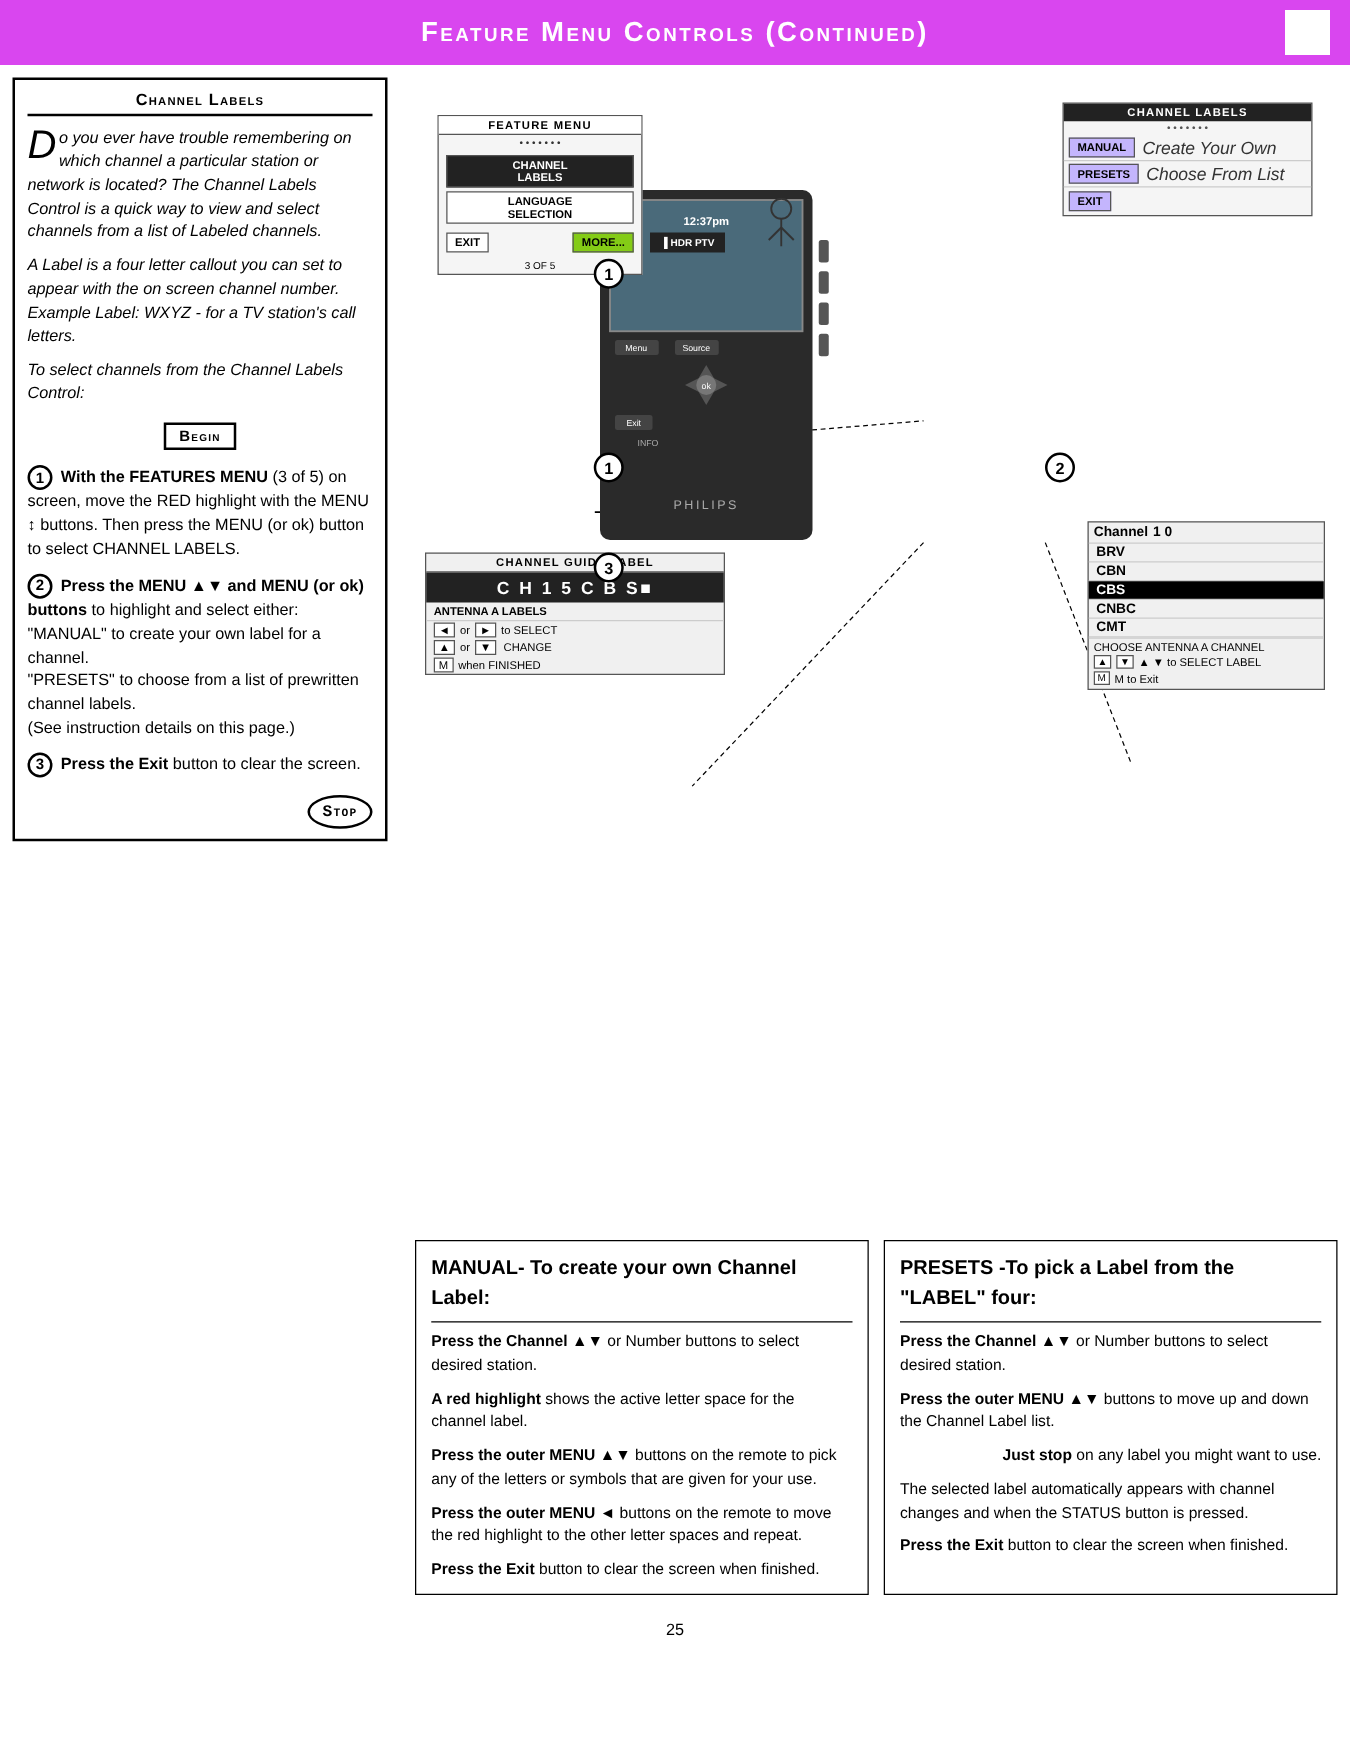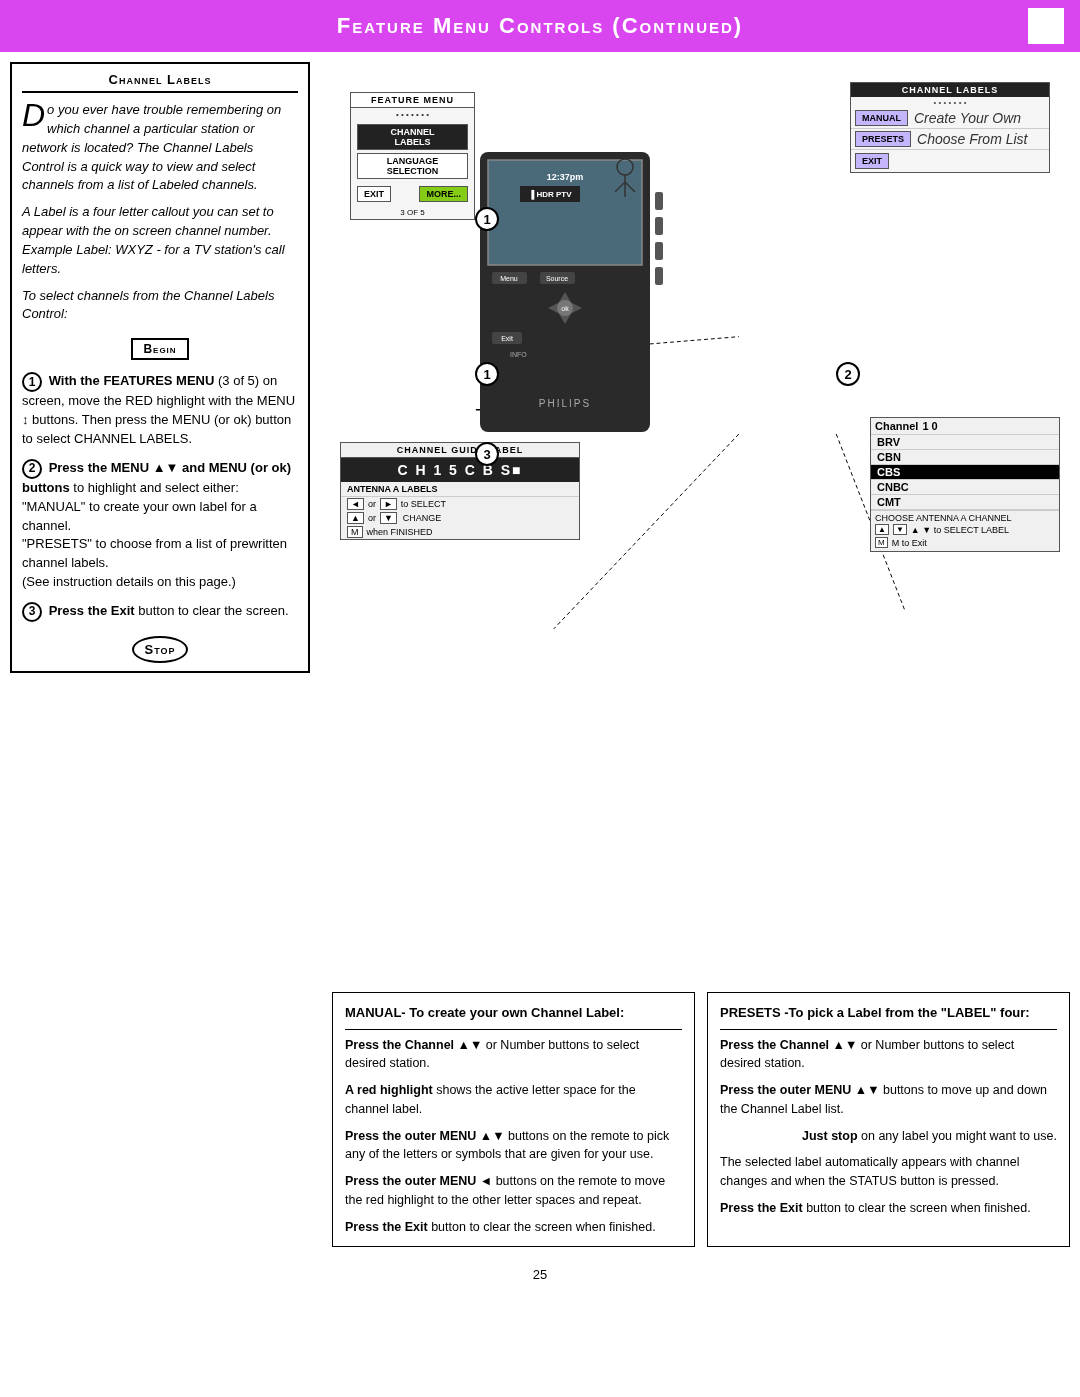--- a/index.html
+++ b/index.html
@@ -116,37 +116,38 @@
       border: 2px solid #000;
       border-radius: 50%;
       padding: 4px 10px;
       font-weight: bold;
       font-size: 13px;
       letter-spacing: 1px;
       font-variant: small-caps;
       margin-top: 4px;
     }
     .stop-center {
-      text-align: center;
+      text-align: right;
       margin-top: 6px;
+      font-family: Liberation Mono, monospace;
     }
 
     
     .right-area {
       flex: 1;
       position: relative;
       min-height: 900px;
     }
 
     
     .feature-menu-box {
       position: absolute;
       top: 30px;
       left: 30px;
-      width: 125px;
+      width: 164px;
       border: 1px solid #555;
       background: #f5f5f5;
       font-size: 10px;
       z-index: 10;
     }
     .fm-title-row {
       background: #fff;
       border-bottom: 1px solid #555;
       text-align: center;
       font-size: 9px;
@@ -373,21 +374,21 @@
     .presets-text-box {
       flex: 1;
       border: 1px solid #000;
       padding: 10px 12px;
       font-size: 12.5px;
       line-height: 1.5;
     }
 
     .box-title {
       font-weight: bold;
-      font-size: 13px;
+      font-size: 16px;
       margin-bottom: 6px;
     }
     .bold-inline {
       font-weight: bold;
     }
 
     
     .page-number {
       text-align: center;
       padding: 10px 0 6px 0;

